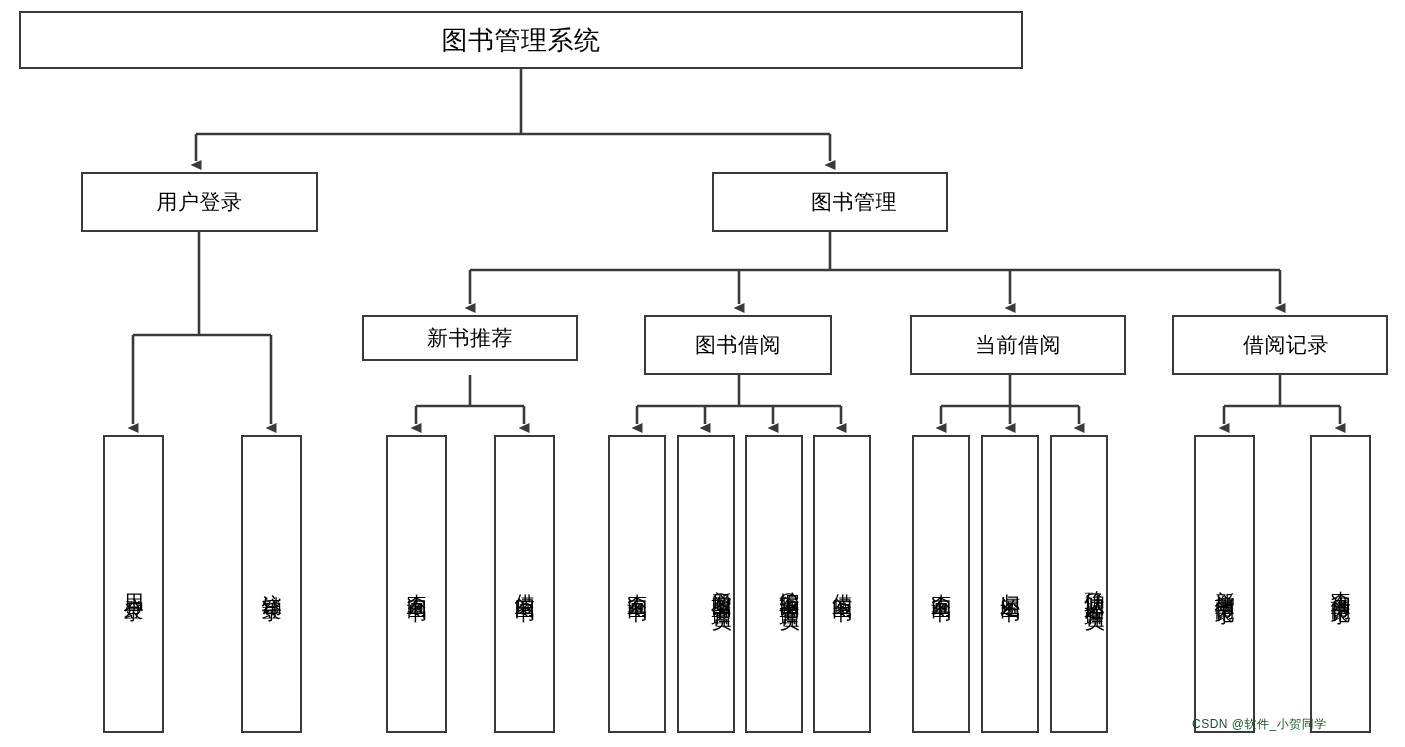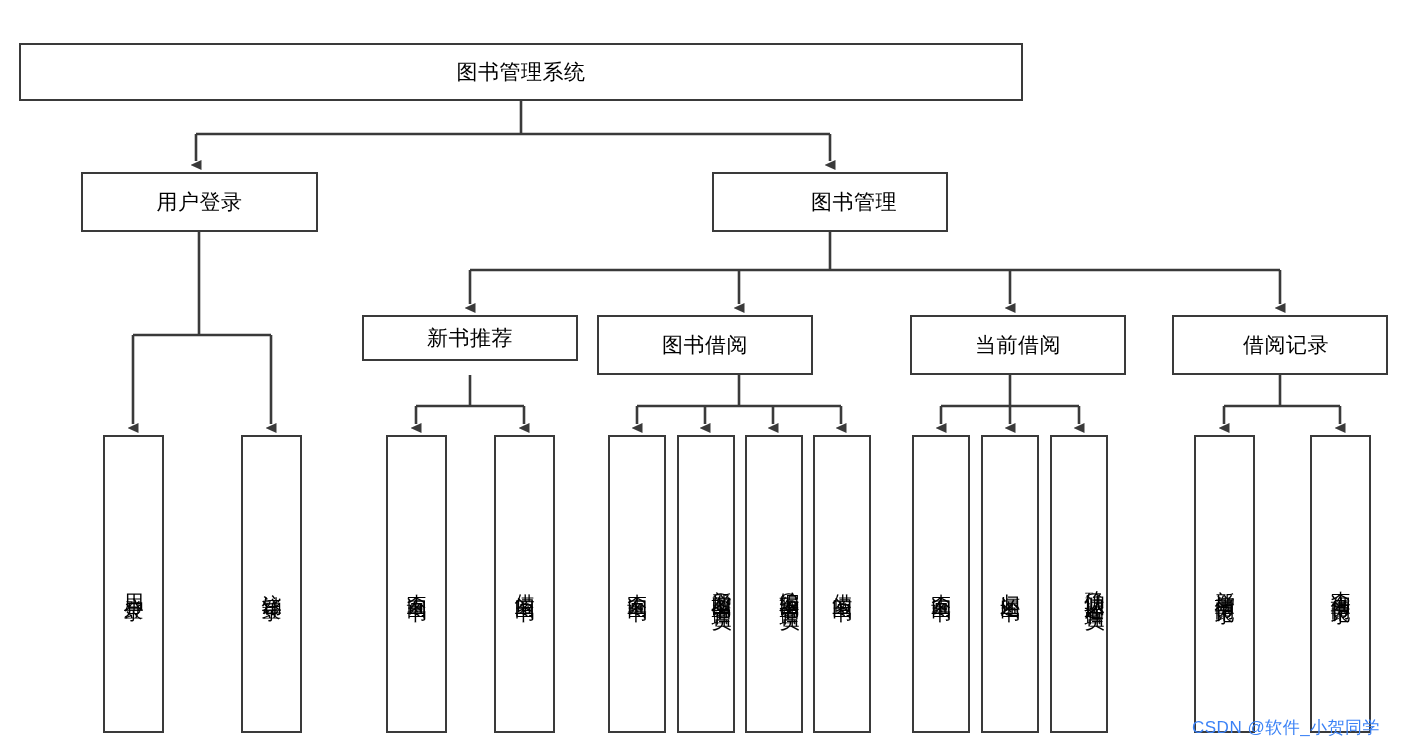--- a/index.html
+++ b/index.html
@@ -29,22 +29,21 @@
     justify-content: center;
     text-align: center;
     line-height: 1.18;
   }
   
   .node.h {
     font-size: 21px;
     letter-spacing: 0.5px;
   }
   .node.root {
-    font-size: 21px;
-    margin-top: 32px;
+    font-size: 26px;
   }
   
   .node.v {
     writing-mode: vertical-rl;
     text-orientation: upright;
     font-size: 20px;
     letter-spacing: 3px;
     align-items: flex-start;
     justify-content: center;
     padding-top: 8px;
@@ -56,22 +55,22 @@
   .edge-svg {
     position: absolute;
     left: 0;
     top: 0;
     width: 1405px;
     height: 747px;
     pointer-events: none;
   }
   .watermark {
     position: absolute;
-    font-size: 17px;
-    color: #3b82f6;
+    font-size: 12px;
+    color: #14532d;
     white-space: nowrap;
     letter-spacing: 0.5px;
   }
 </style>
 </head>
 <body>
 
 <div id="canvas">
 
   <svg class="edge-svg" viewBox="0 0 1405 747" xmlns="http://www.w3.org/2000/svg">
@@ -137,21 +136,21 @@
   </div>
 
   <div class="node h" style="left:712px; top:172px; width:236px; height:60px;padding-left:48px;">
     <span>图书管理</span>
   </div>
 
   <div class="node h" style="left:362px; top:315px; width:216px; height:46px;">
     <span>新书推荐</span>
   </div>
 
-  <div class="node h" style="left:597px; top:315px; width:216px; height:60px;">
+  <div class="node h" style="left:644px; top:315px; width:188px; height:60px;">
     <span>图书借阅</span>
   </div>
 
   <div class="node h" style="left:902px; top:315px; width:216px; height:60px;margin-left:8px;">
     <span>当前借阅</span>
   </div>
 
   <div class="node h" style="left:1172px; top:315px; width:216px; height:60px;padding-left:12px;">
     <span>借阅记录</span>
   </div>

